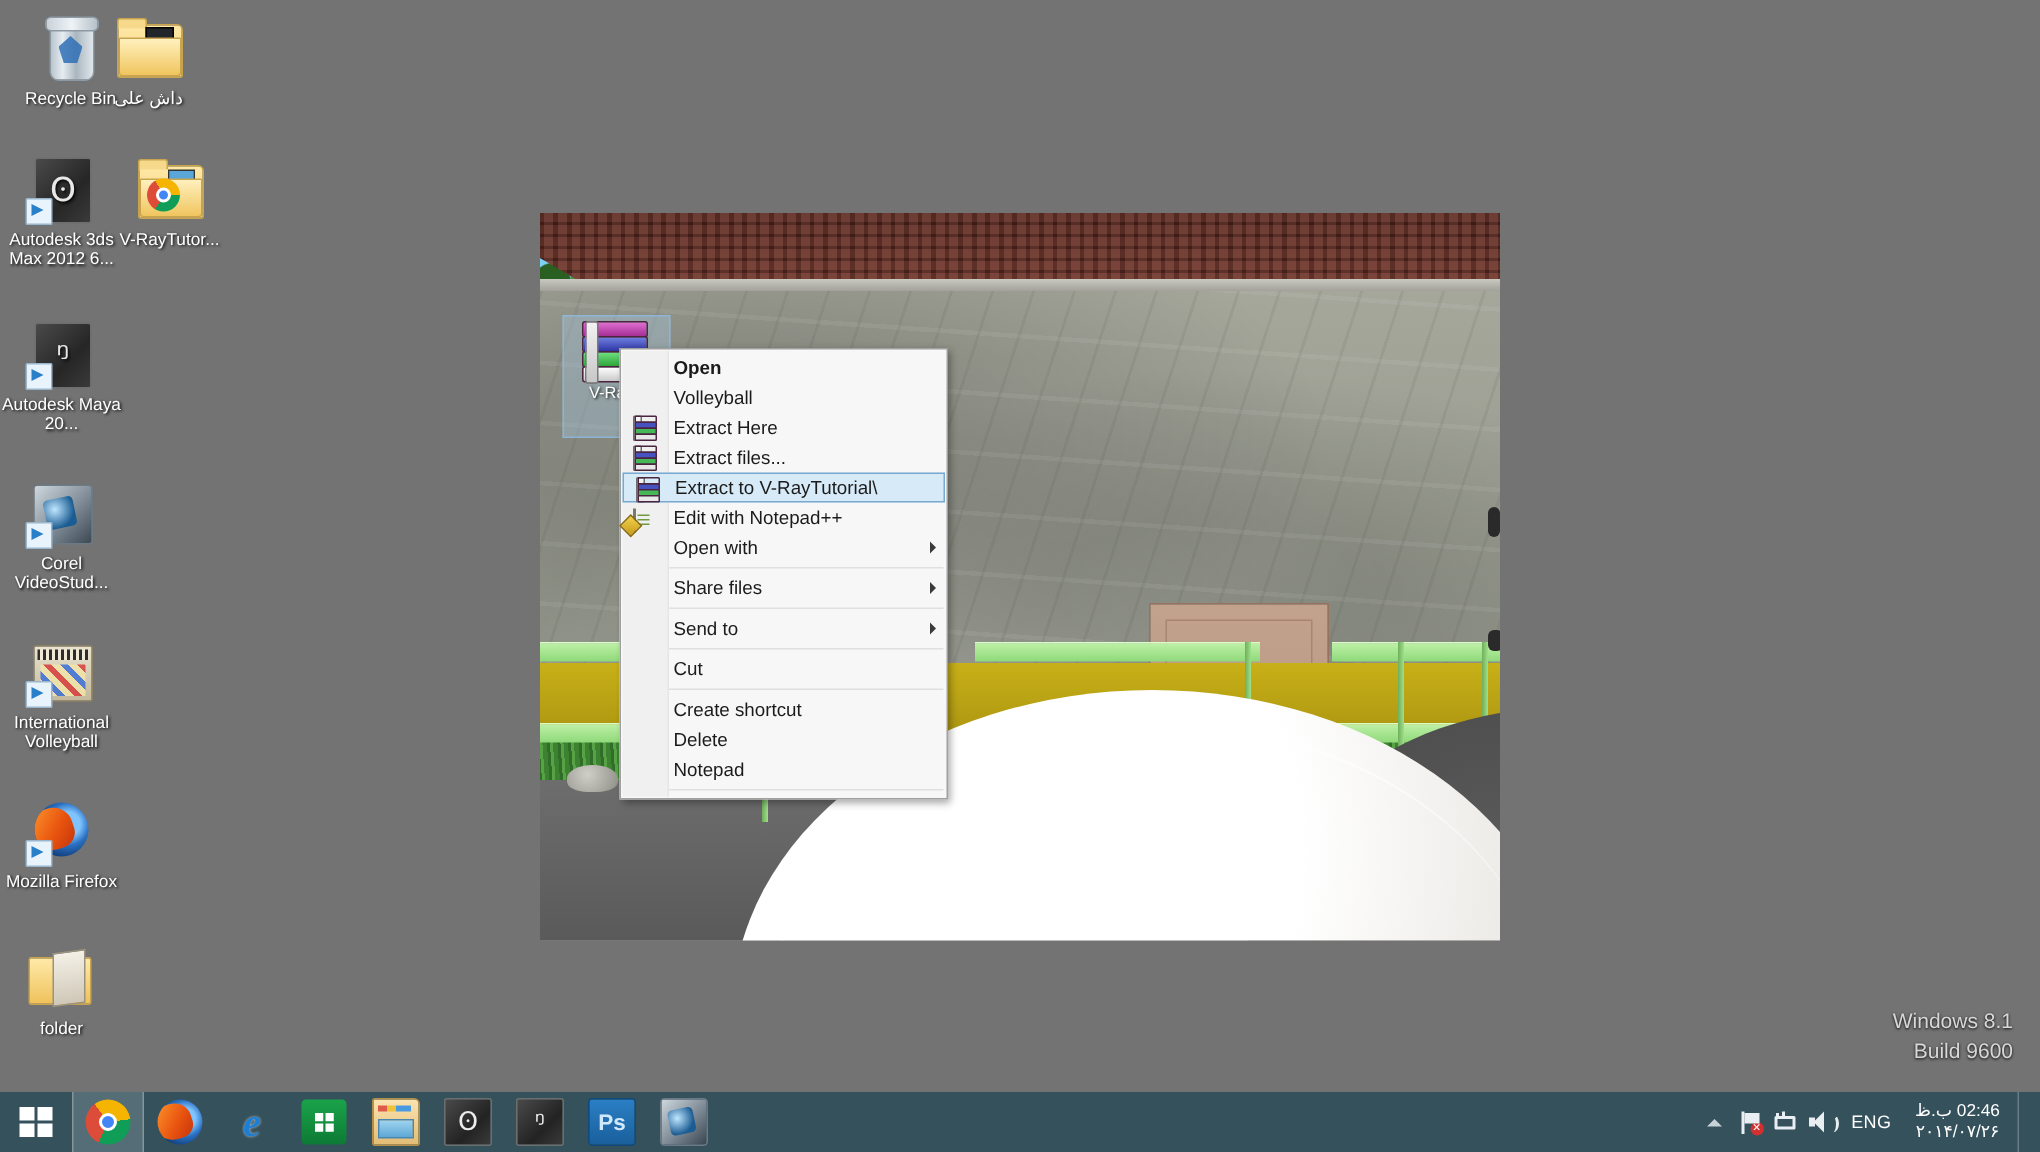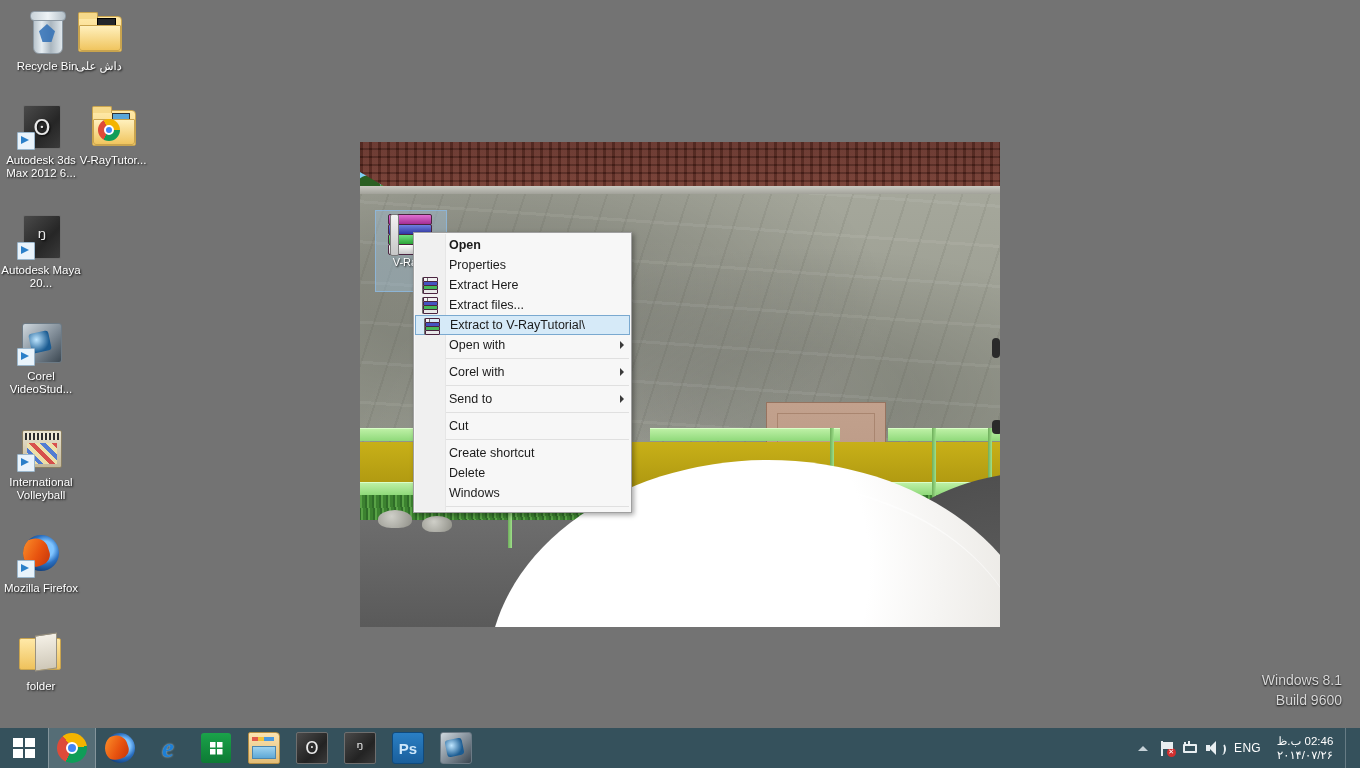--- a/index.html
+++ b/index.html
@@ -775,21 +775,21 @@
     <span>V-RayT</span>
   </div>
 
   <div id="ctx-menu">
 
     <div class="mi bold">
       <span>Open</span>
     </div>
 
     <div class="mi">
-      <span>Properties</span>
+      <span>Volleyball</span>
     </div>
 
     <div class="mi">
       <span class="mi-icon">
         <span class="mini-rar"><b></b><i></i><i></i><i></i><i></i></span>
       </span>
       <span>Extract Here</span>
     </div>
 
     <div class="mi">
@@ -799,30 +799,36 @@
       <span>Extract files...</span>
     </div>
 
     <div class="mi sel">
       <span class="mi-icon">
         <span class="mini-rar"><b></b><i></i><i></i><i></i><i></i></span>
       </span>
       <span>Extract to V-RayTutorial\</span>
     </div>
 
+    <div class="mi">
+      <span class="mi-icon">
+        <span class="npp"></span>
+      </span>
+      <span>Edit with Notepad++</span>
+    </div>
 
     <div class="mi">
       <span>Open with</span>
       <span class="arrow"></span>
     </div>
 
     <div class="sep"></div>
 
     <div class="mi">
-      <span>Corel with</span>
+      <span>Share files</span>
       <span class="arrow"></span>
     </div>
 
     <div class="sep"></div>
 
     <div class="mi">
       <span>Send to</span>
       <span class="arrow"></span>
     </div>
 
@@ -837,21 +843,21 @@
 
     <div class="mi">
       <span>Create shortcut</span>
     </div>
 
     <div class="mi">
       <span>Delete</span>
     </div>
 
     <div class="mi">
-      <span>Windows</span>
+      <span>Notepad</span>
     </div>
 
     <div class="sep"></div>
 
   </div>
 
   <div id="watermark">
     <div>Windows 8.1</div>
     <div>Build 9600</div>
   </div>

